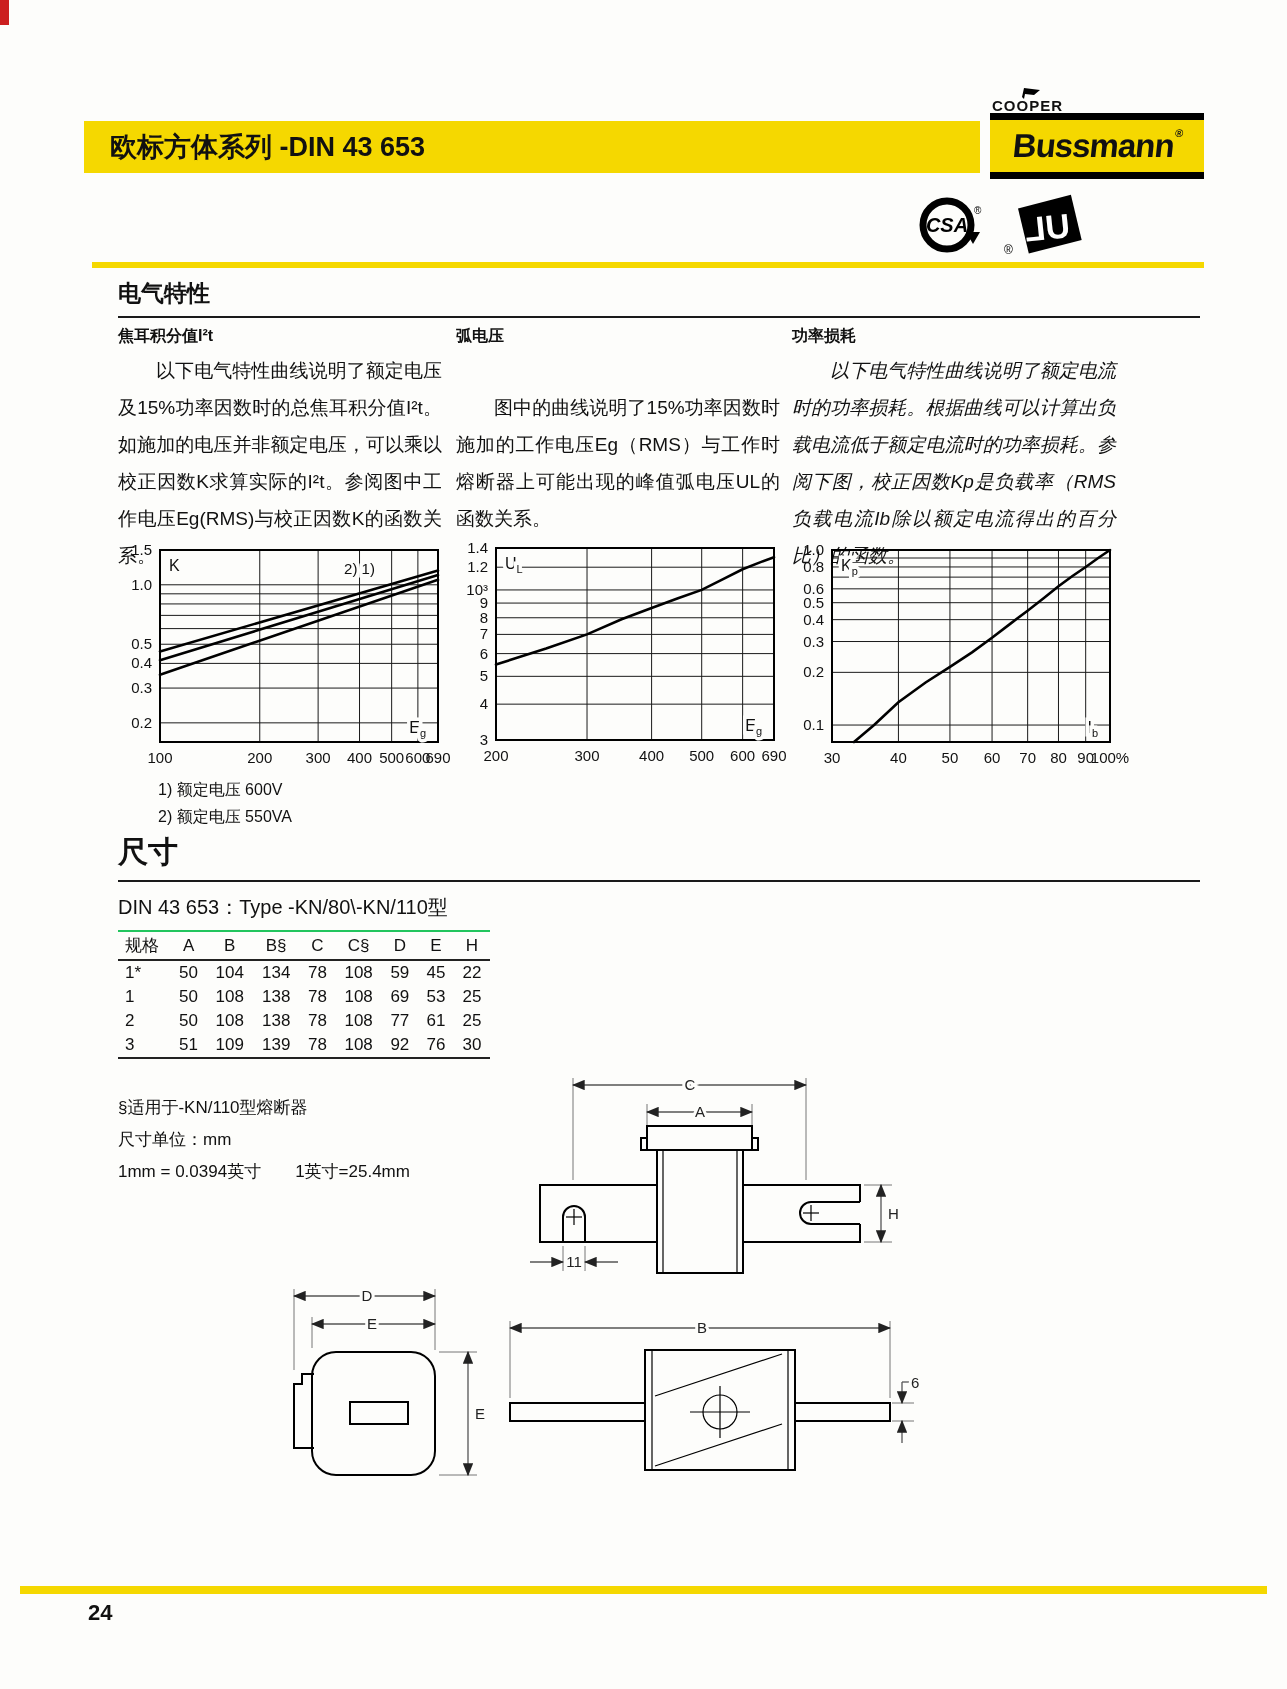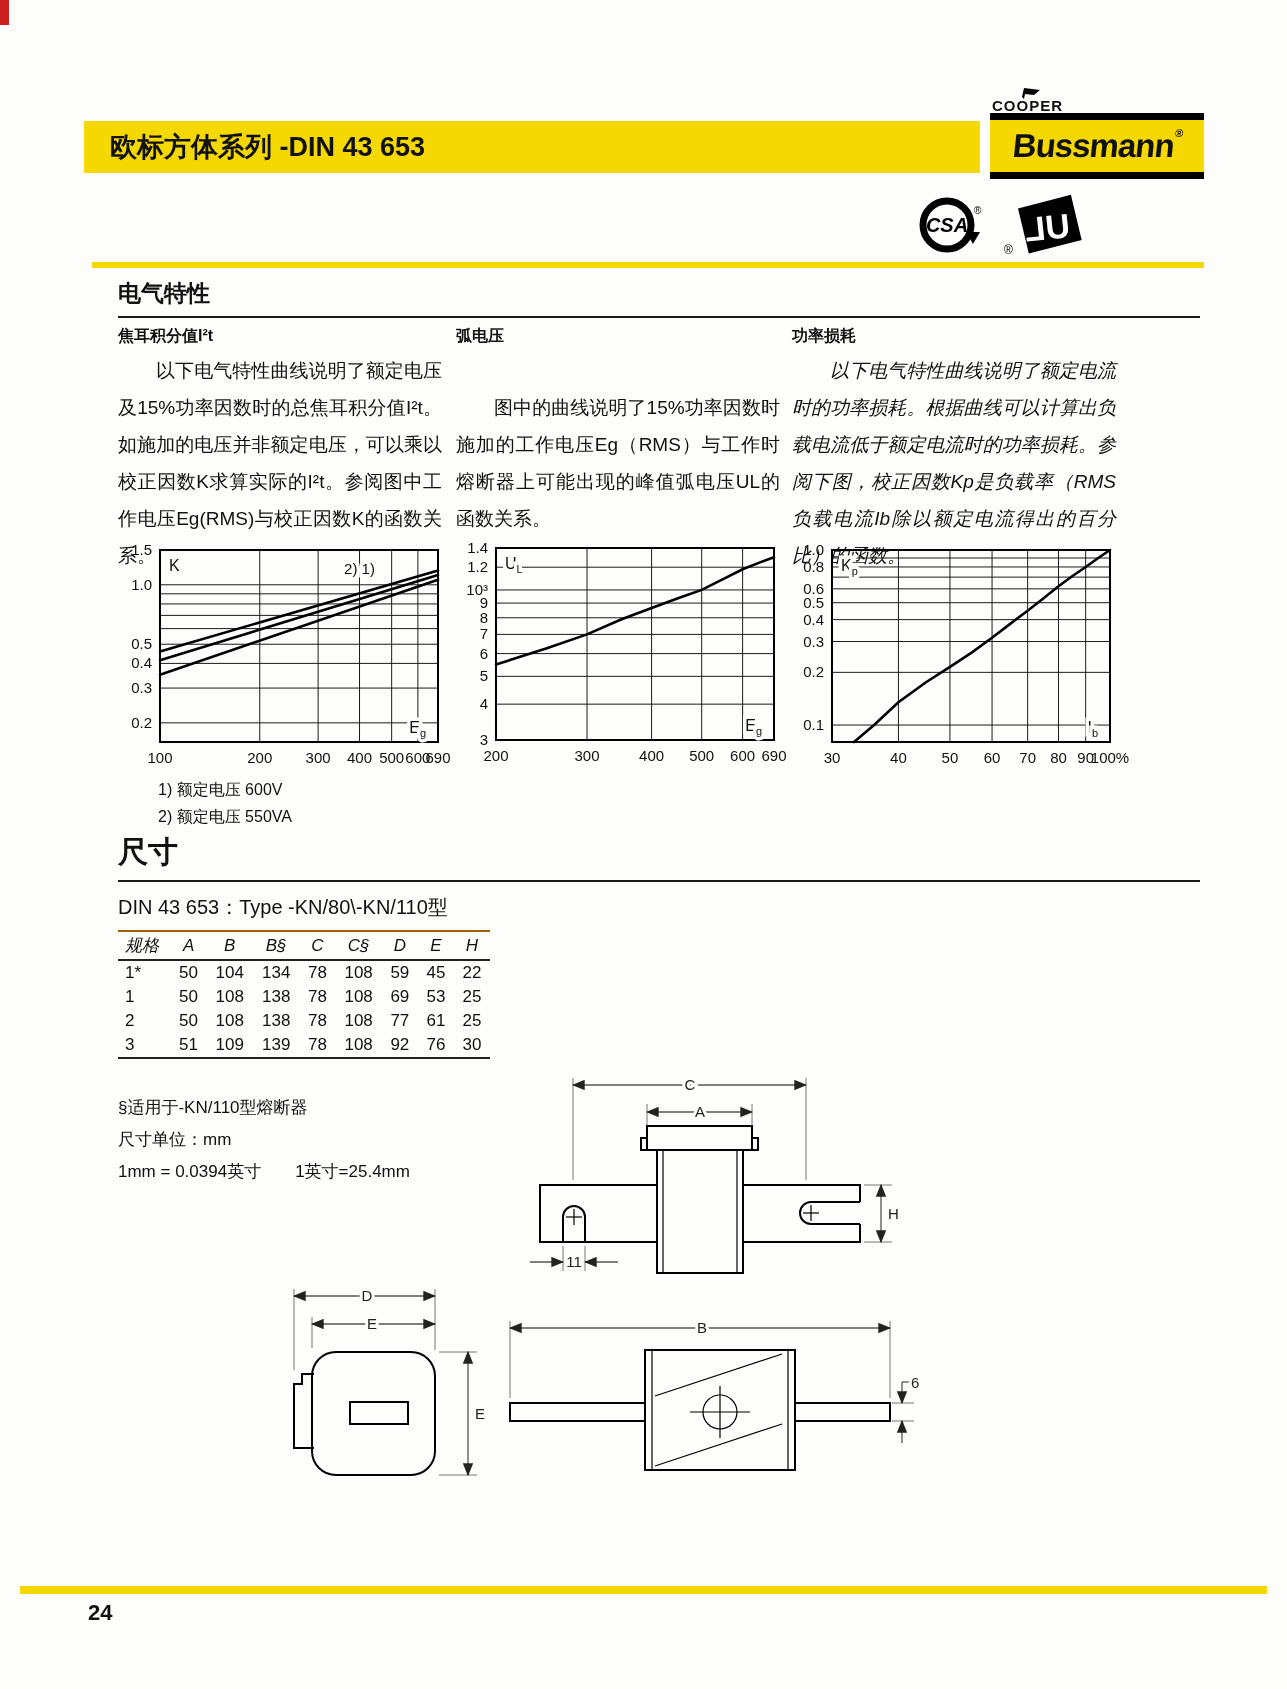--- a/index.html
+++ b/index.html
@@ -32,21 +32,21 @@
   svg text{font-family:"Liberation Sans", sans-serif;}
   .dlabel{font-size:15px;fill:#222;paint-order:stroke;stroke:#fdfdfb;stroke-width:6px;}
   .shape{fill:none;stroke:#000;stroke-width:2;}
   .thin{fill:none;stroke:#000;stroke-width:1.2;}
   .dim{fill:none;stroke:#555;stroke-width:1.3;}
   .ext{fill:none;stroke:#777;stroke-width:1;}
   
   .dim-table{border-collapse:collapse;font-size:17px;}
   .dim-table th,.dim-table td{padding:2px 7px;text-align:center;font-weight:400;}
   .dim-table th:first-child,.dim-table td:first-child{text-align:left;}
-  .dim-table thead tr{border-top:2px solid #a16207;border-bottom:2px solid #222;font-style:italic;}
+  .dim-table thead tr{border-top:2px solid #22c55e;border-bottom:2px solid #222;}
   .dim-table tbody tr:last-child{border-bottom:2px solid #222;}
   .notes{font-size:17px;line-height:32px;}
   
   .foot-bar{left:20px;top:1586px;width:1247px;height:8px;background:var(--yellow);}
   .pagenum{left:88px;top:1600px;font-size:22px;font-weight:bold;}
   .foot-line{left:0;top:1602px;width:1287px;text-align:center;font-size:17px;}
   .foot-line .url{text-decoration:underline;}
 </style>
 </head>
 <body>

